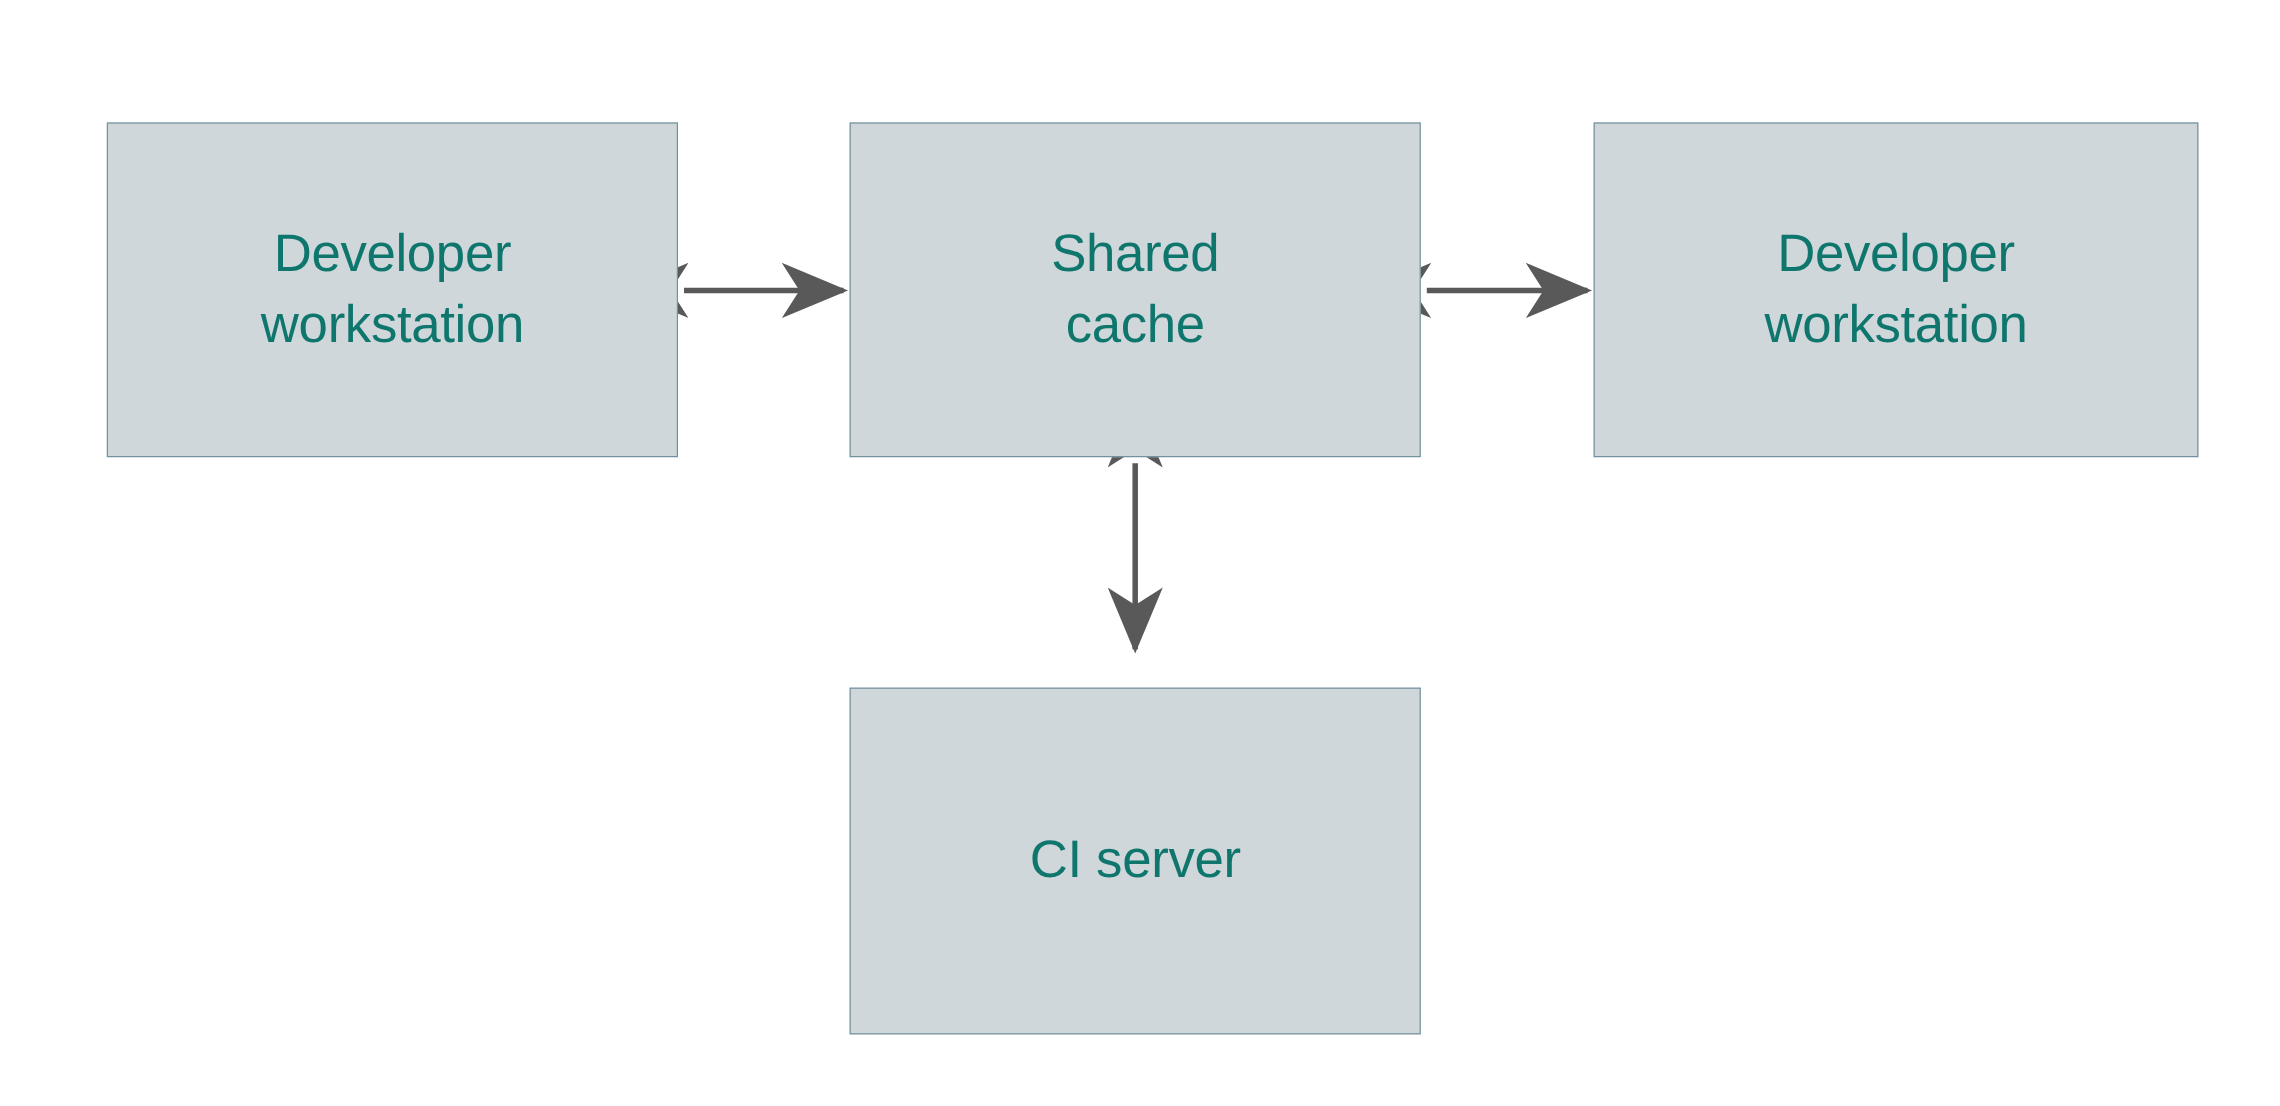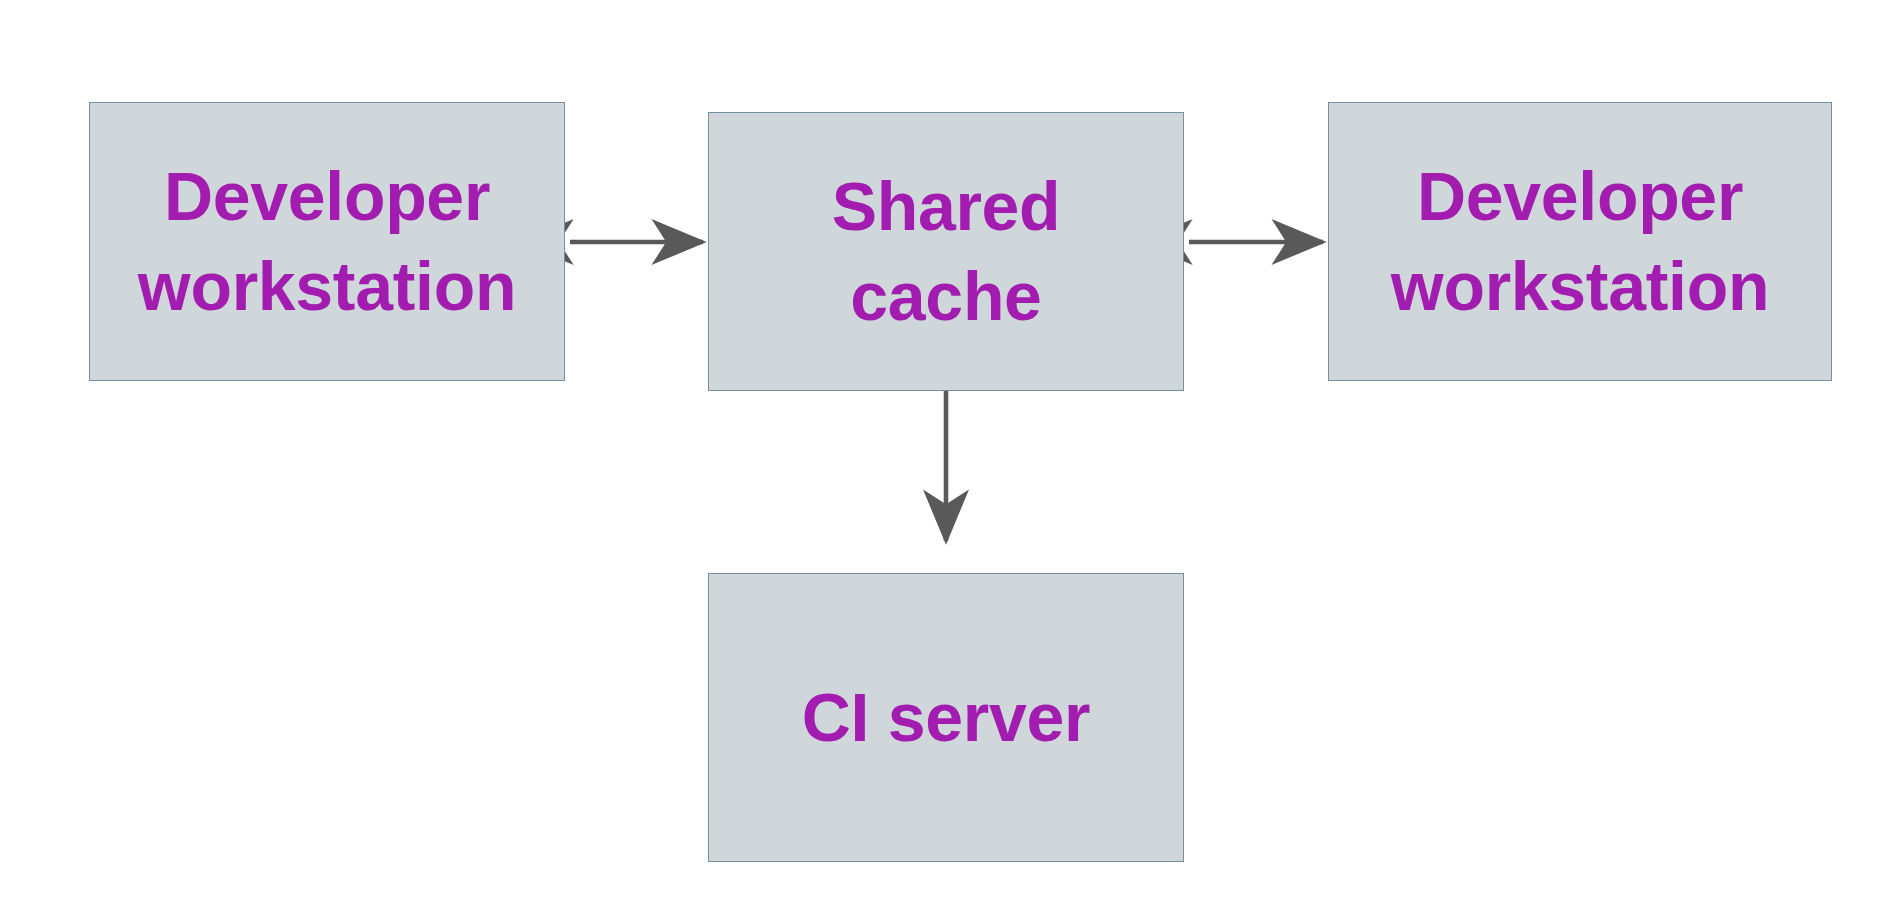--- a/index.html
+++ b/index.html
@@ -22,25 +22,25 @@
     position: absolute;
     box-sizing: border-box;
     background: #d0d7da;
     border: 1.6px solid #73919e;
     display: flex;
     align-items: center;
     justify-content: center;
     text-align: center;
   }
   .node-label {
-    color: #a21caf;
-    font-size: 68px;
+    color: #0f766e;
+    font-size: 44px;
     line-height: 1.32;
     letter-spacing: -0.3px;
-    font-weight: 700;
+    font-weight: 400;
     white-space: pre-line;
     padding: 0 6px;
   }
   .edge-layer {
     position: absolute;
     left: 0;
     top: 0;
     width: 1900px;
     height: 922px;
     pointer-events: none;
@@ -67,21 +67,21 @@
     <line x1="1189" y1="242" x2="1323" y2="242" stroke="#595959" stroke-width="4.6" marker-start="url(#arrow-start)" marker-end="url(#arrow-end)"></line>
 
     <line x1="946" y1="386" x2="946" y2="541" stroke="#595959" stroke-width="4.6" marker-start="url(#arrow-start)" marker-end="url(#arrow-end)"></line>
   </svg>
 
   <div class="node" style="left:89px; top:102px; width:476px; height:279px;">
     <div class="node-label">Developer
 workstation</div>
   </div>
 
-  <div class="node" style="left:708px; top:112px; width:476px; height:279px;">
+  <div class="node" style="left:708px; top:102px; width:476px; height:279px;">
     <div class="node-label">Shared
 cache</div>
   </div>
 
   <div class="node" style="left:1328px; top:102px; width:504px; height:279px;">
     <div class="node-label">Developer
 workstation</div>
   </div>
 
   <div class="node" style="left:708px; top:573px; width:476px; height:289px;">

